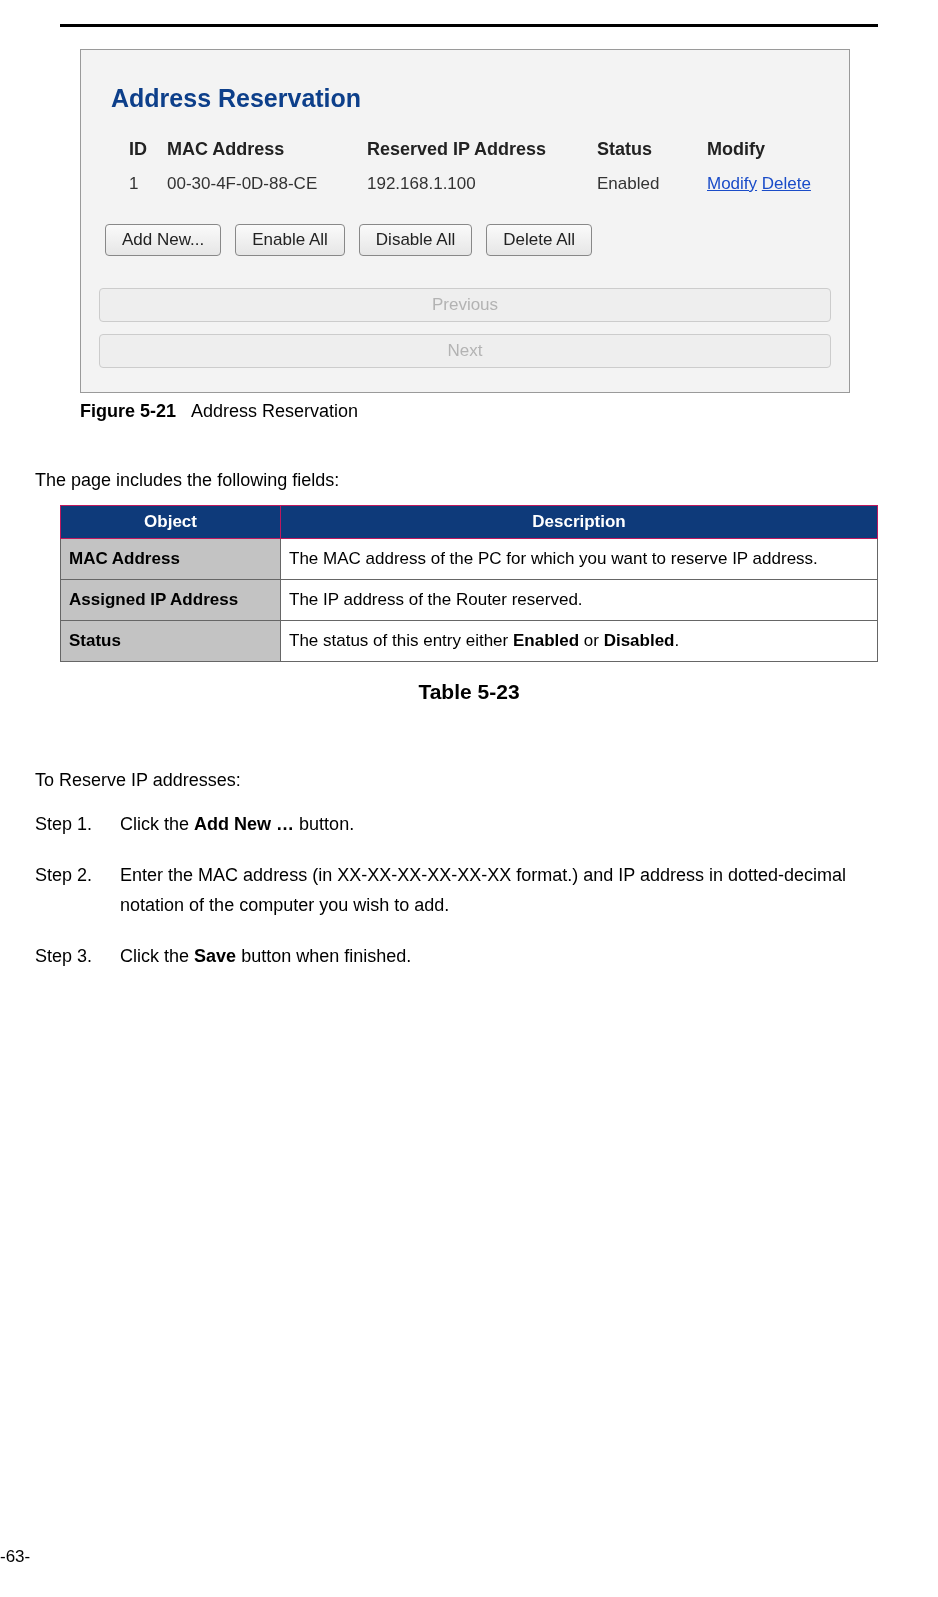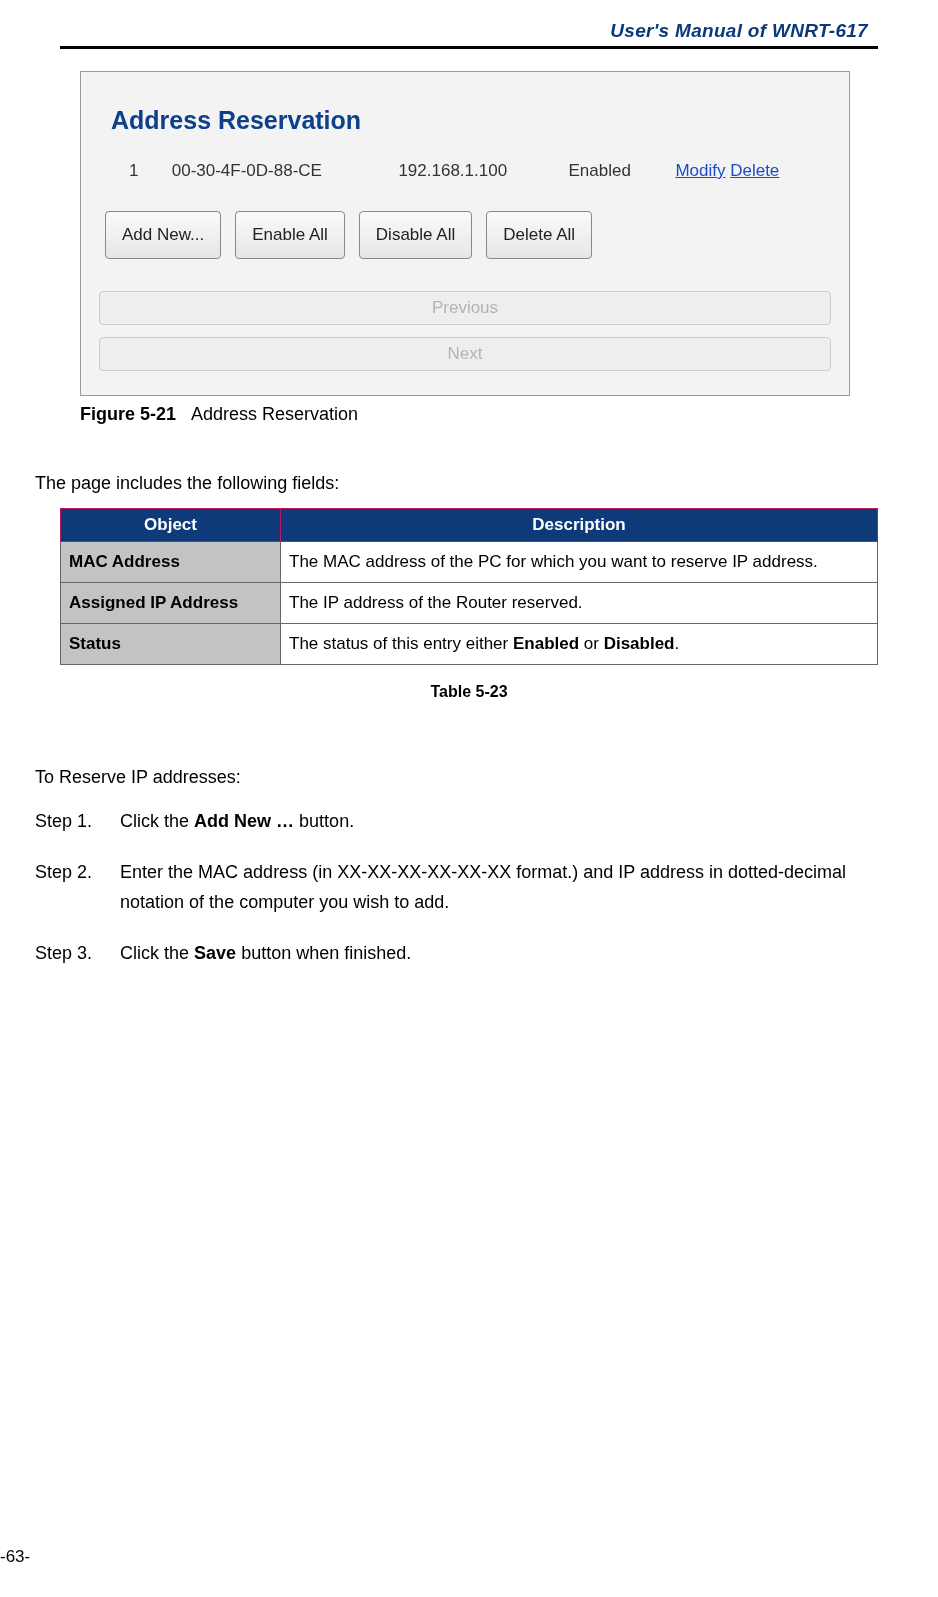--- a/index.html
+++ b/index.html
@@ -69,21 +69,21 @@
       text-decoration: underline;
     }
     .btn-row {
       margin-top: 6px;
       margin-left: 6px;
       display: flex;
       gap: 14px;
     }
     .ui-btn {
       font-size: 17px;
-      padding: 13px 16px;
+      padding: 5px 16px;
       background: linear-gradient(#fafafa, #e6e6e6);
       border: 1px solid #888;
       border-radius: 4px;
       color: #222;
       cursor: pointer;
     }
     .nav-row {
       margin-top: 32px;
       display: flex;
       justify-content: center;
@@ -129,21 +129,21 @@
       font-size: 17px;
       vertical-align: top;
     }
     .desc-table td.obj {
       background: #c3c3c3;
       font-weight: bold;
       width: 220px;
     }
     .table-caption {
       text-align: center;
-      font-size: 16px;
+      font-size: 21px;
       font-weight: bold;
       margin-top: 6px;
       margin-bottom: 66px;
     }
     .section {
       font-size: 18px;
       font-weight: normal;
       margin-bottom: 18px;
       margin-left: -25px;
     }
@@ -166,29 +166,35 @@
       left: 0;
       width: 100%;
       text-align: left;
       font-size: 17px;
     }
   </style>
 </head>
 <body>
 
 <div class="page">
-  <div class="header-title">User's  Manual  of  WNRT-617</div>
   <div class="header-line"></div>
 
   <div class="screenshot-wrap">
     <div class="screenshot">
       <div class="reservation-title">Address Reservation</div>
 
       <table class="res-table">
         <tbody>
+            <tr>
+          <th style="width:60px;padding-left:30px">ID</th>
+          <th style="width:200px">MAC Address</th>
+          <th style="width:230px">Reserved IP Address</th>
+          <th style="width:110px">Status</th>
+          <th>Modify</th>
+        </tr>
         <tr>
           <td style="padding-left:30px">1</td>
           <td>00-30-4F-0D-88-CE</td>
           <td>192.168.1.100</td>
           <td>Enabled</td>
           <td>
             <span class="link">Modify</span>
             <span> </span>
             <span class="link">Delete</span>
           </td>

